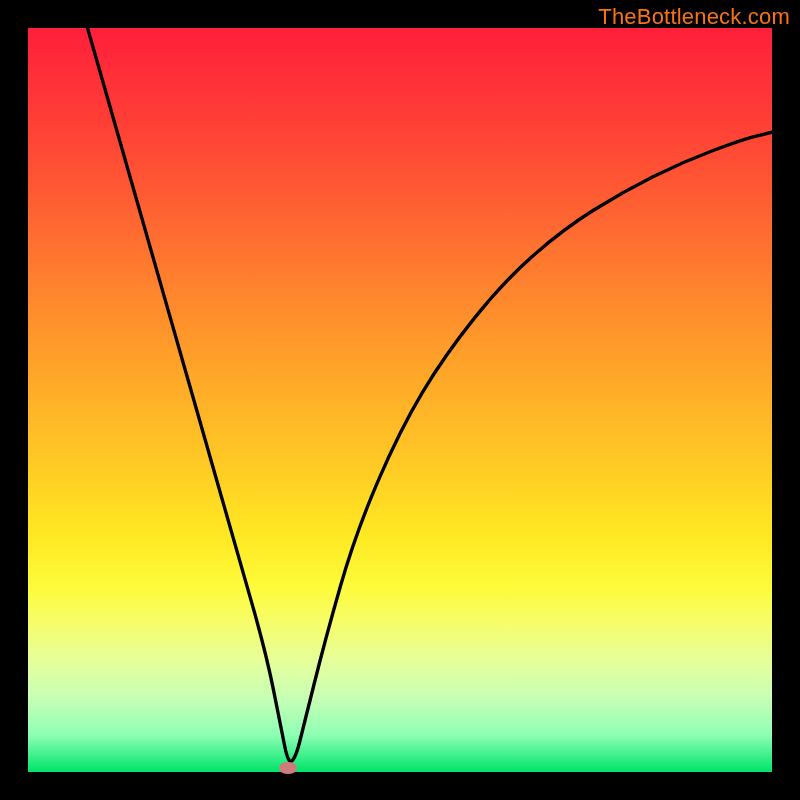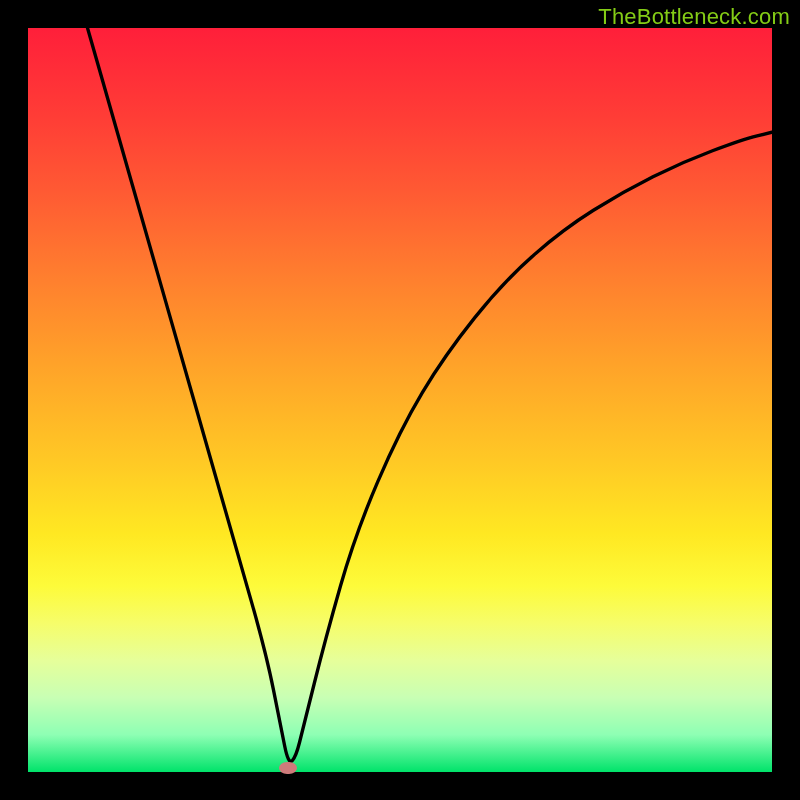--- a/index.html
+++ b/index.html
@@ -7,21 +7,21 @@
   .frame {
     width: 800px;
     height: 800px;
     background: #000;
     position: relative;
   }
   .watermark {
     position: absolute;
     top: 4px;
     right: 10px;
-    color: #84cc16;
+    color: #f97316;
     font-family: Arial, Helvetica, sans-serif;
     font-size: 22px;
     font-weight: 500;
     letter-spacing: 0.2px;
     z-index: 10;
   }
   .plot {
     position: absolute;
     left: 28px;
     top: 28px;

